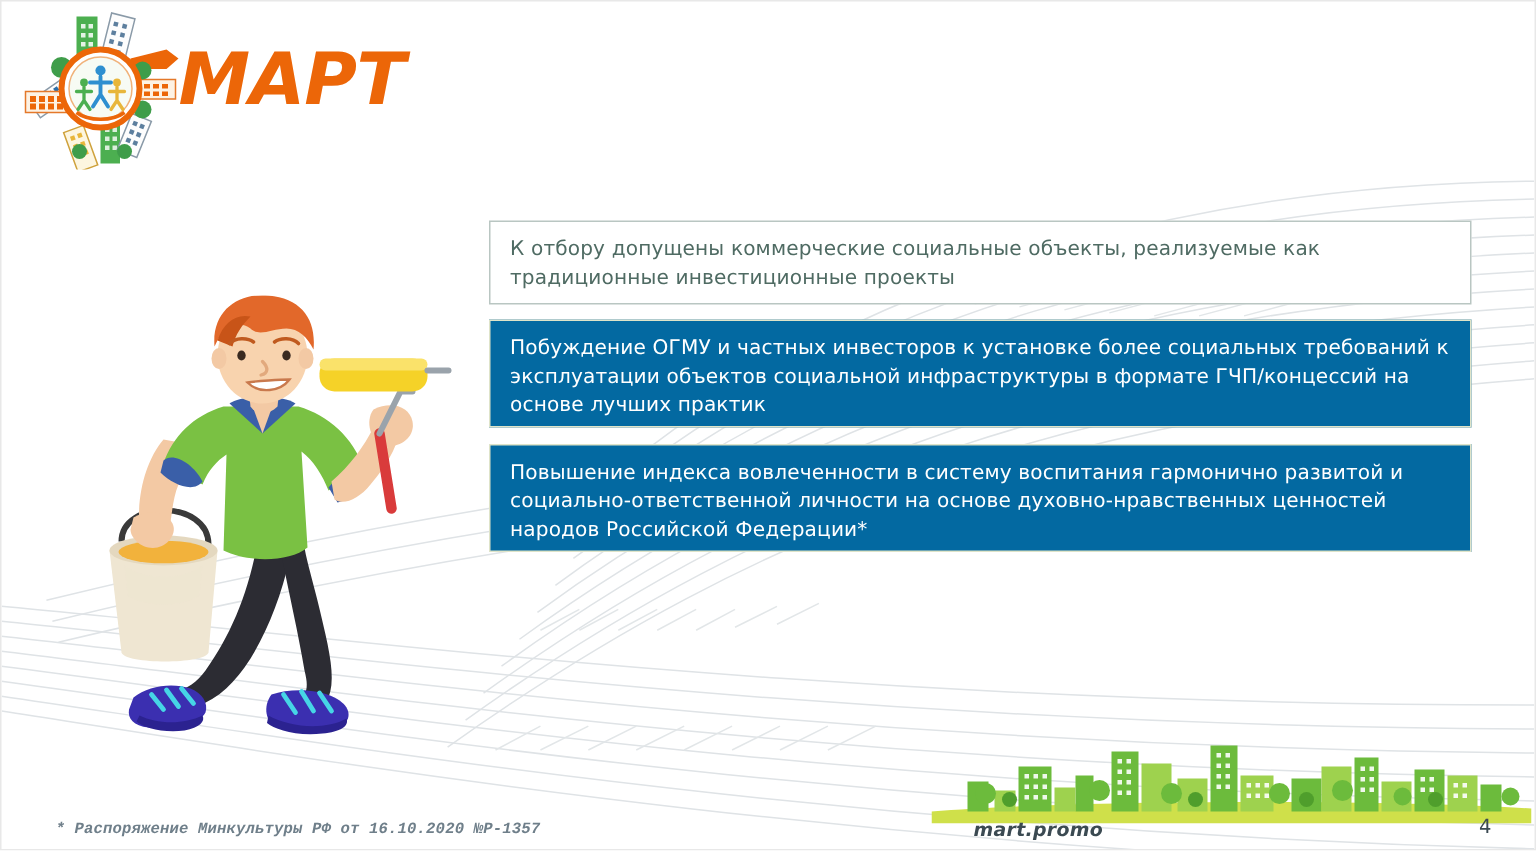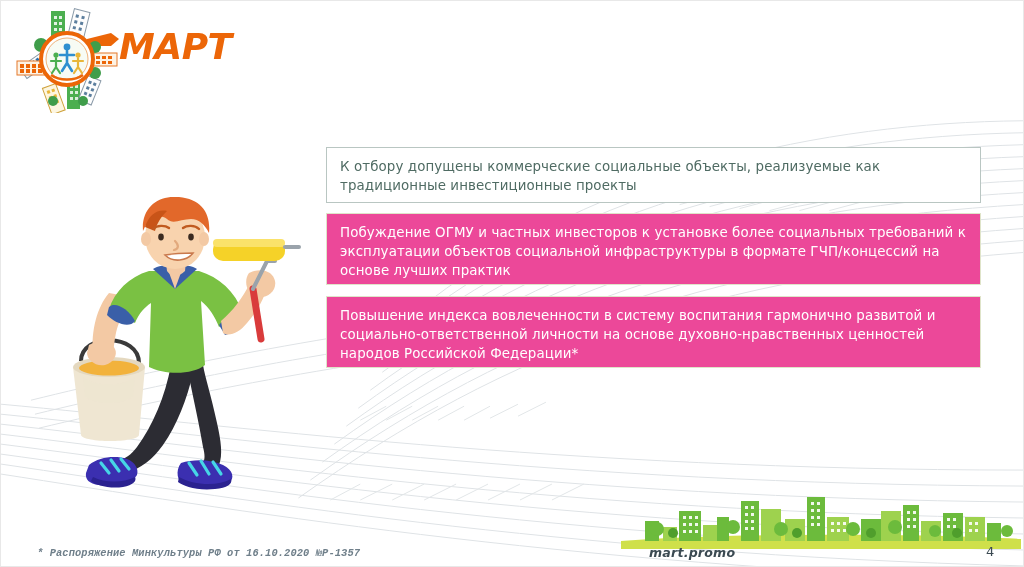--- a/index.html
+++ b/index.html
@@ -40,21 +40,21 @@
     left: 2px;
     top: 2px;
     width: 112px;
     height: 108px;
   }
   .logo-word {
     position: absolute;
     left: 110px;
     top: 26px;
     font-family: "DejaVu Sans", sans-serif;
-    font-size: 36px;
+    font-size: 48px;
     font-weight: bold;
     font-style: italic;
     color: #ec6608;
     letter-spacing: -0.5px;
     line-height: 1;
     white-space: nowrap;
   }
 
   
   .slide-title {
@@ -88,21 +88,21 @@
     font-size: 13.4px;
     line-height: 1.42;
     letter-spacing: 0.1px;
   }
   .box.light {
     background: #ffffff;
     border: 1px solid #b9c6c2;
     color: #4f6b63;
   }
   .box.dark {
-    background: #ec4899;
+    background: #0369a1;
     border: 1px solid #dfe4c9;
     color: #ffffff;
   }
   .box.b1 { height: 56px; }
   .box.b2 { height: 56px; }
   .box.b3 { height: 56px; }
   .box.b4 { height: 72px; margin-bottom: 11px; }
   .box.b5 { height: 72px; margin-bottom: 12px; }
 
   

